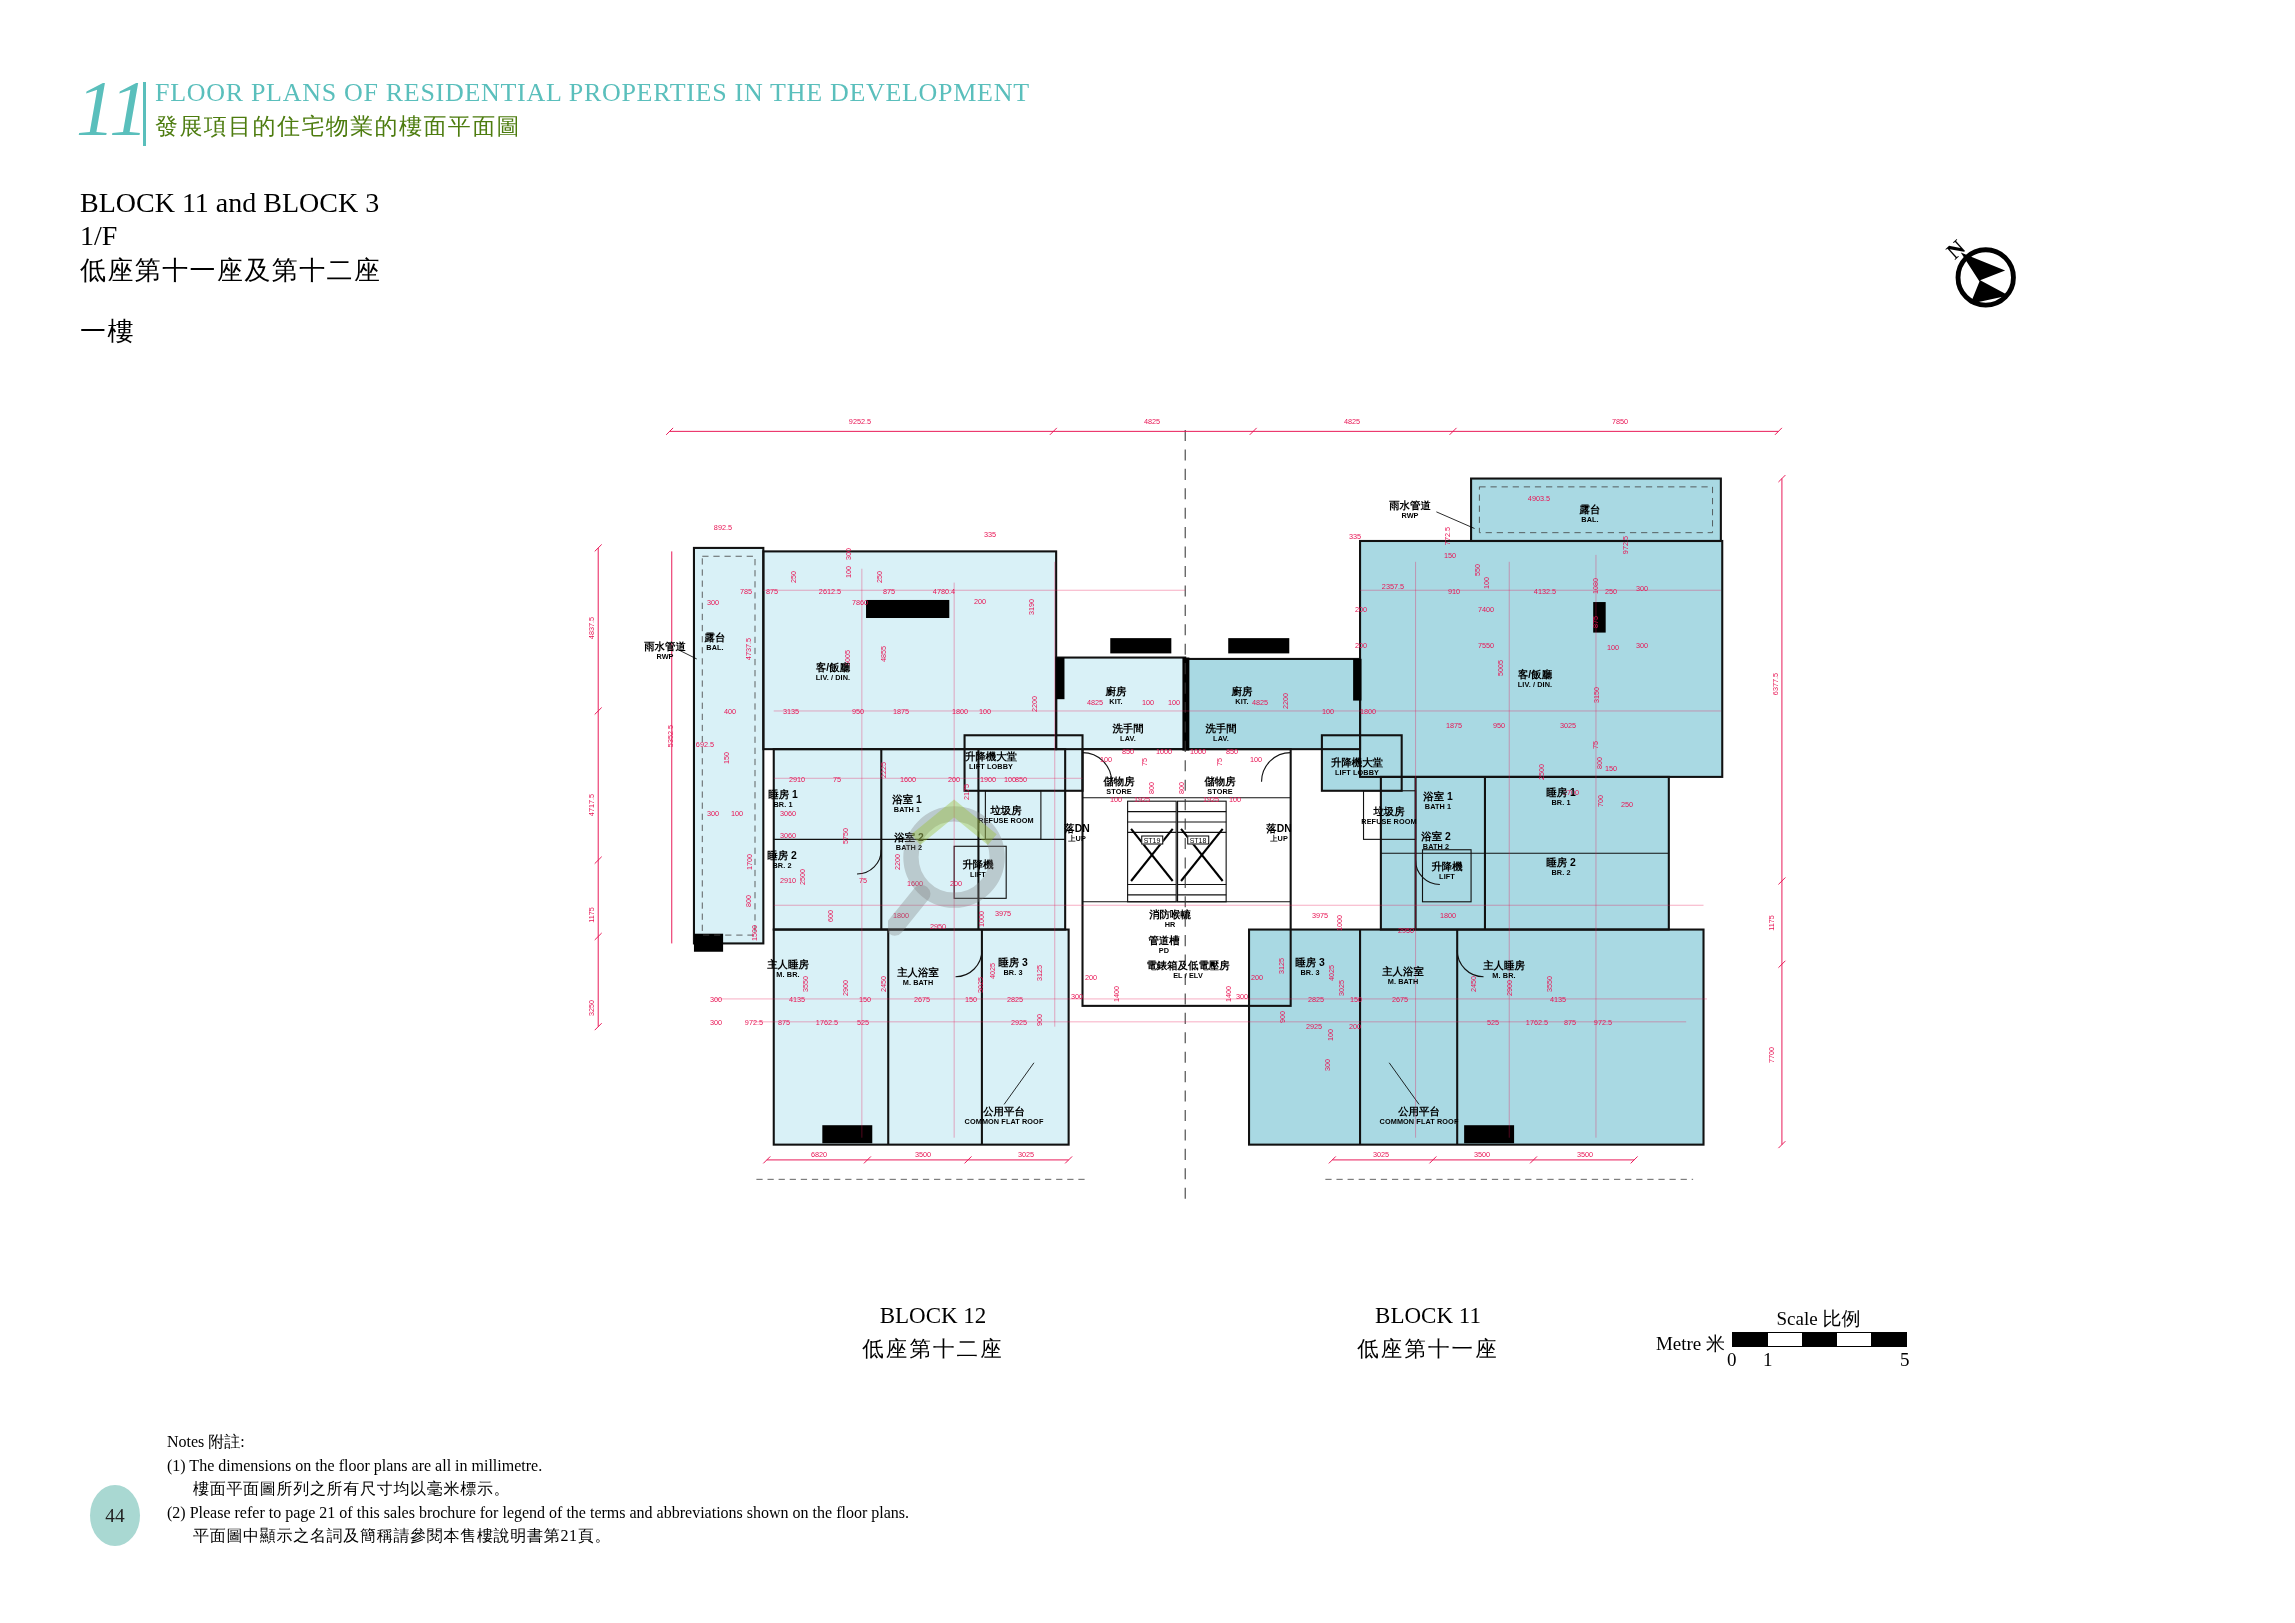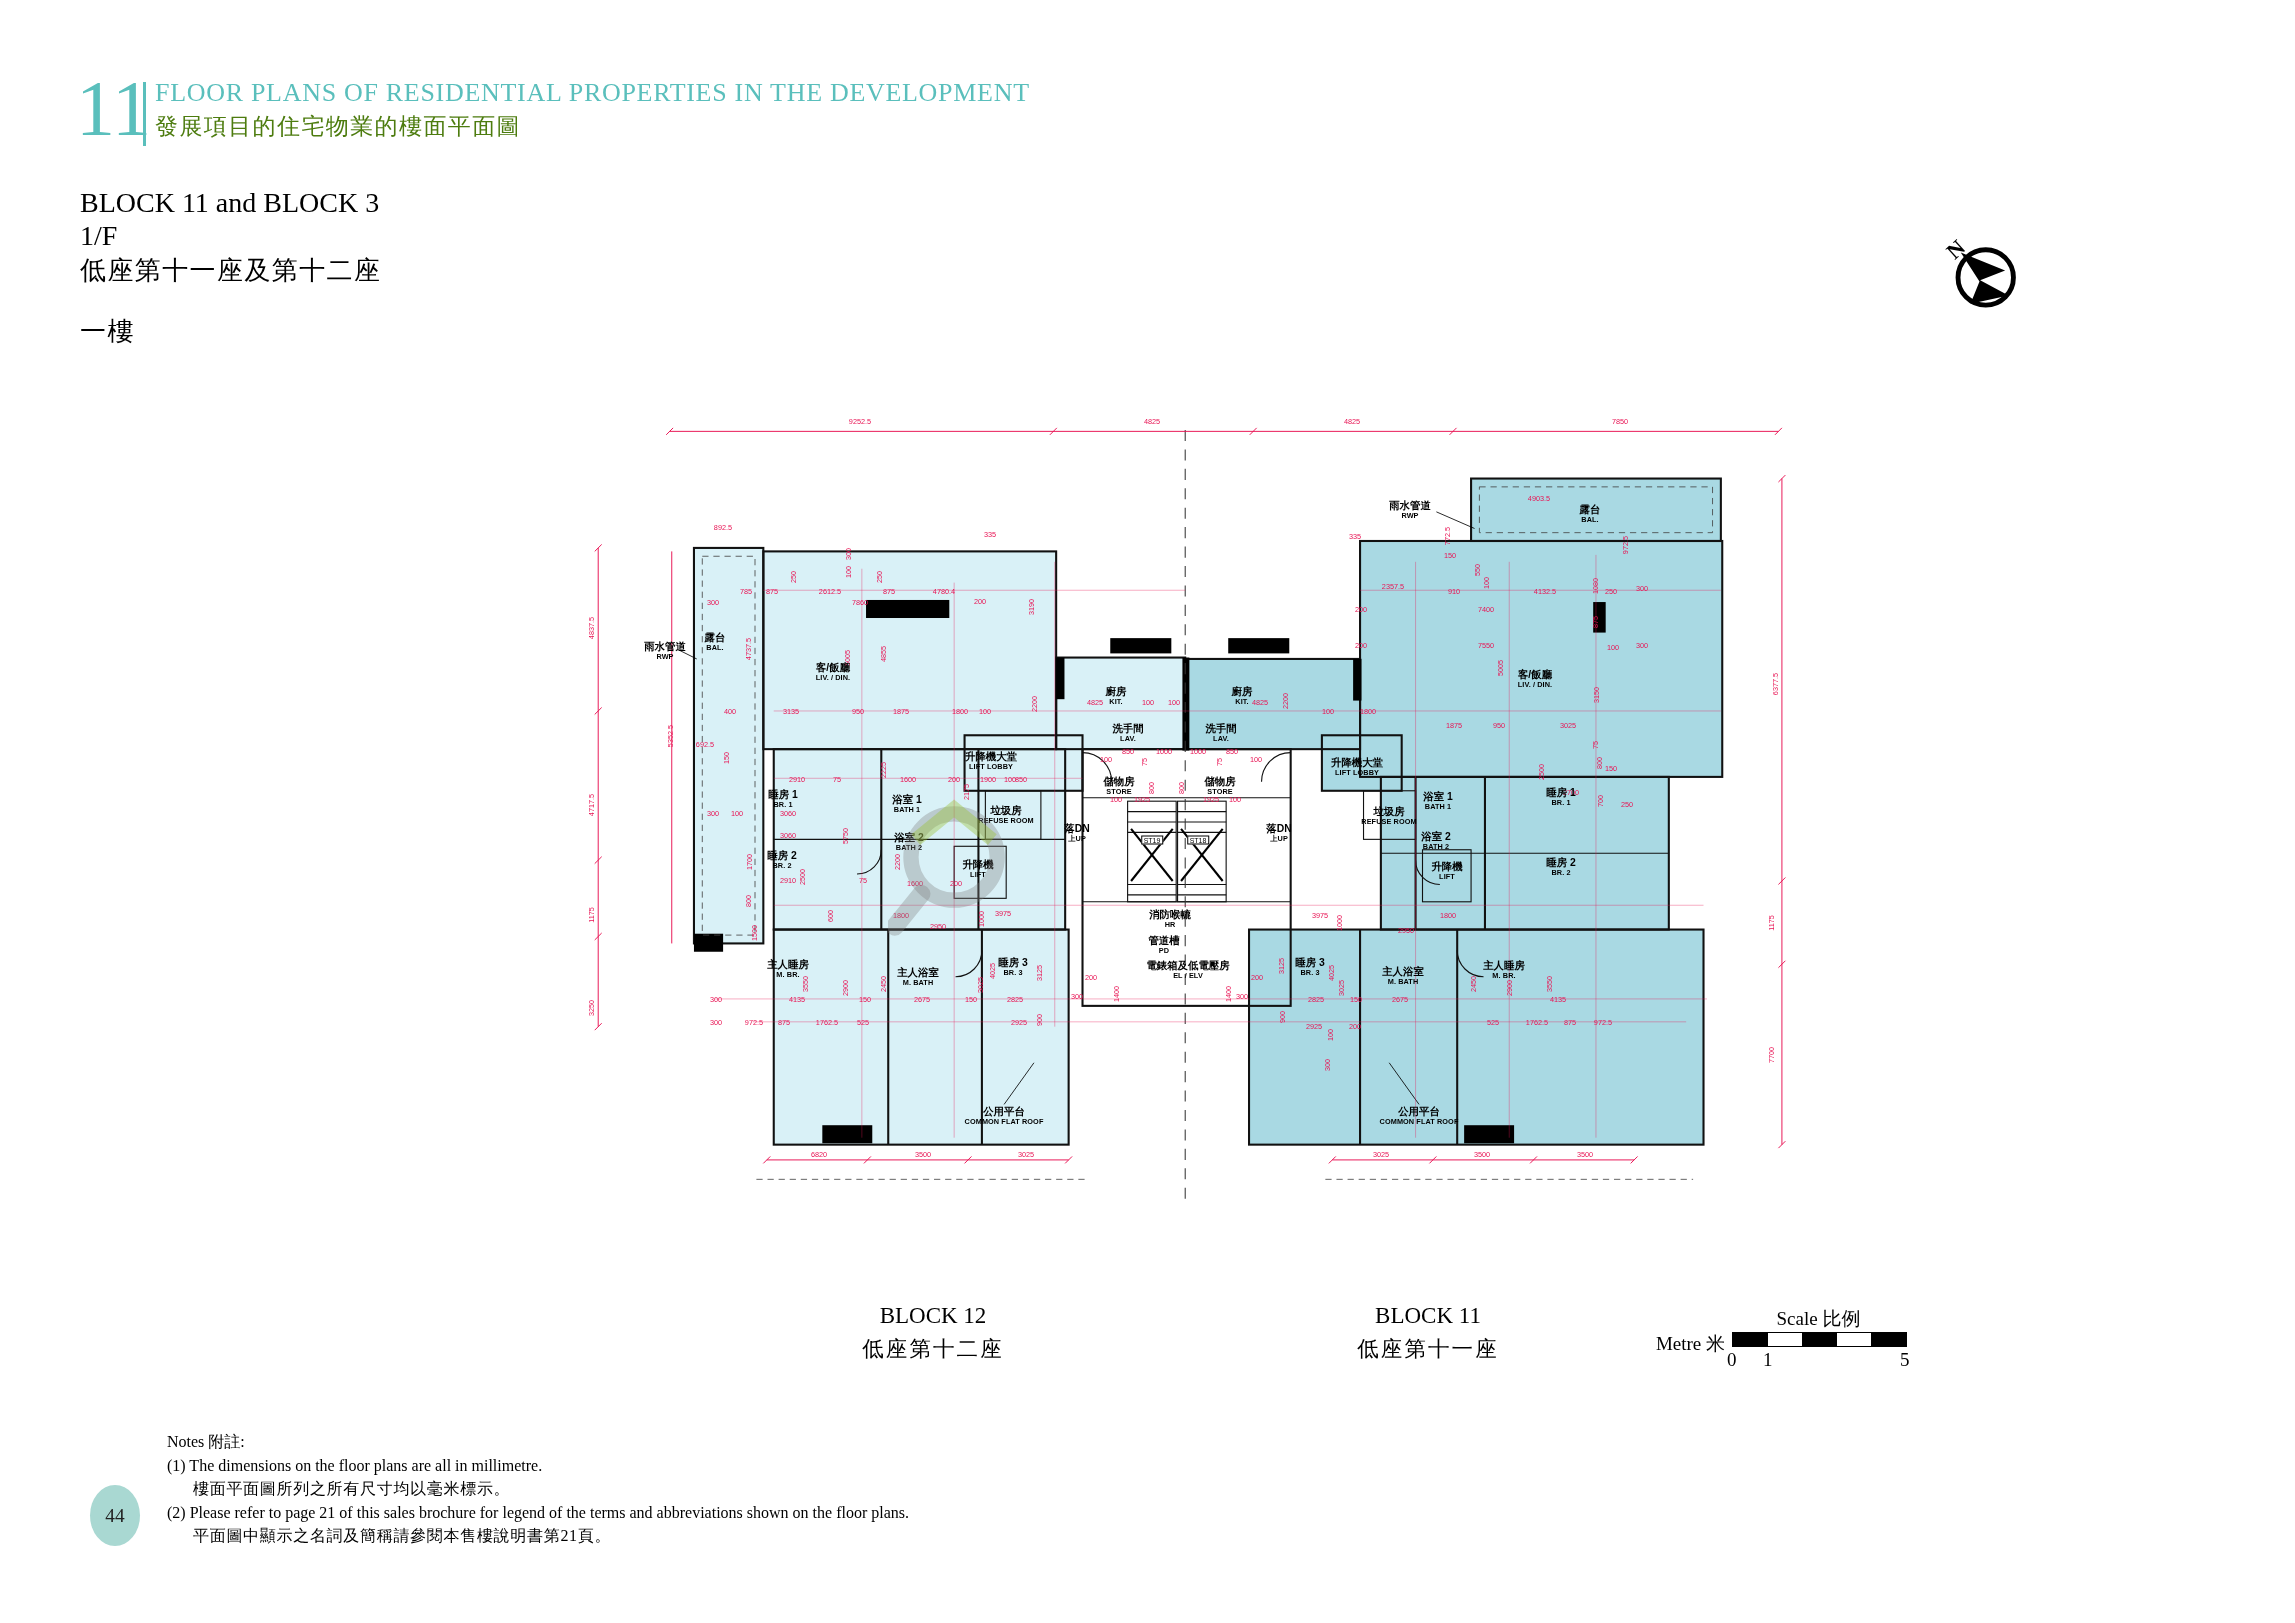--- a/index.html
+++ b/index.html
@@ -1,19 +1,19 @@
 <!DOCTYPE html>
 <html style="font-size:11px"><head>
 <meta charset="utf-8">
 <style>
   html,body{margin:0;padding:0;background:#fff;}
   body{position:relative;width:2295px;height:1623px;font-family:"Liberation Serif",serif;color:#000;overflow:hidden;}
   .abs{position:absolute;}
   
-  #sec-num{left:76px;top:69px;font-size:78px;color:#5abfbc;line-height:1;}
+  #sec-num{left:76px;top:69px;font-size:78px;color:#5abfbc;line-height:1;font-style:italic;}
   #hdr-rule{left:143px;top:82px;width:2.8px;height:64px;background:#5abfbc;}
   #hdr-en{left:155px;top:78px;font-size:26px;color:#5abfbc;letter-spacing:0.7px;}
   #hdr-zh{left:155px;top:111px;font-size:23px;color:#4d7c0f;letter-spacing:1.4px;}
   
   .pt{left:80px;font-size:28px;line-height:1;}
   
   #plan-svg{left:576px;top:402px;z-index:1;}
   .f12{fill:#d9f1f7;}
   .f11{fill:#a9d9e3;}
   .wall{fill:none;stroke:#111;stroke-width:3px;}

